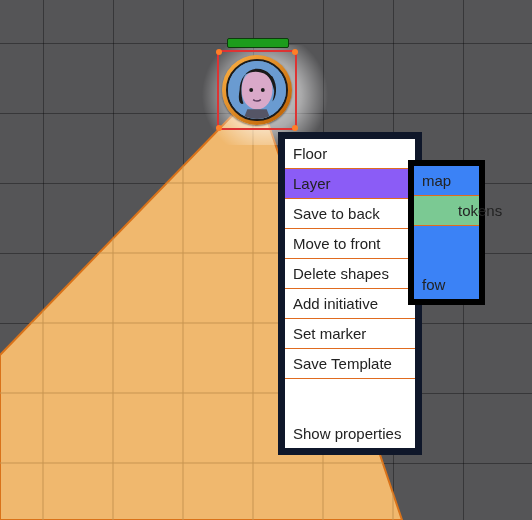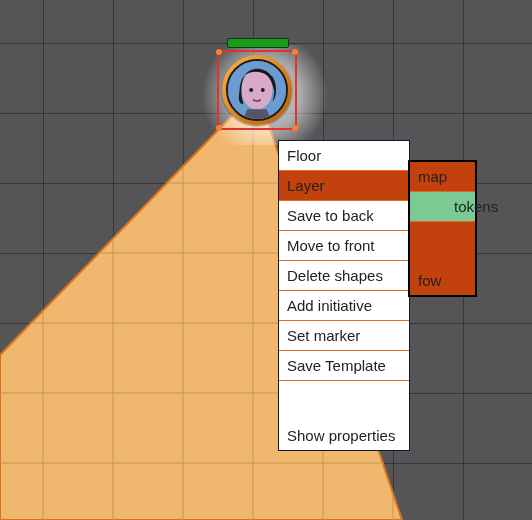--- a/index.html
+++ b/index.html
@@ -90,42 +90,42 @@
     background: #6699cc;
     border: 2px solid #1b1b1b;
     box-sizing: border-box;
     overflow: hidden;
   }
   .token-inner svg { width:100%; height:100%; display:block; }
 
   .ctx-menu {
     position: absolute;
     left: 278px;
-    top: 140px;
+    top: 132px;
     width: 130px;
     background: #fff;
-    border: 1px solid #0f172a;
+    border: 7px solid #0f172a;
   }
   .ctx-item {
     padding: 6px 8px;
     border-bottom: 1px solid #e06b1f;
     color: #222;
     cursor: pointer;
     white-space: nowrap;
   }
   .ctx-item:last-child { border-bottom: none; margin-top: 40px; }
-  .ctx-item.selected { background: #c2410c; }
+  .ctx-item.selected { background: #8b5cf6; }
 
   .sub-menu {
     position: absolute;
     left: 408px;
     top: 160px;
     width: 65px;
-    background: #c2410c;
-    border: 2px solid #000000;
+    background: #3b82f6;
+    border: 6px solid #000000;
   }
   .sub-item {
     padding: 6px 8px;
     border-bottom: 1px solid #e06b1f;
     color: #222;
     cursor: pointer;
     white-space: nowrap;
   }
   .sub-item:last-child { border-bottom: none; margin-top: 44px; }
   .sub-item.selected { background: #7bc993; padding-left: 44px; }

